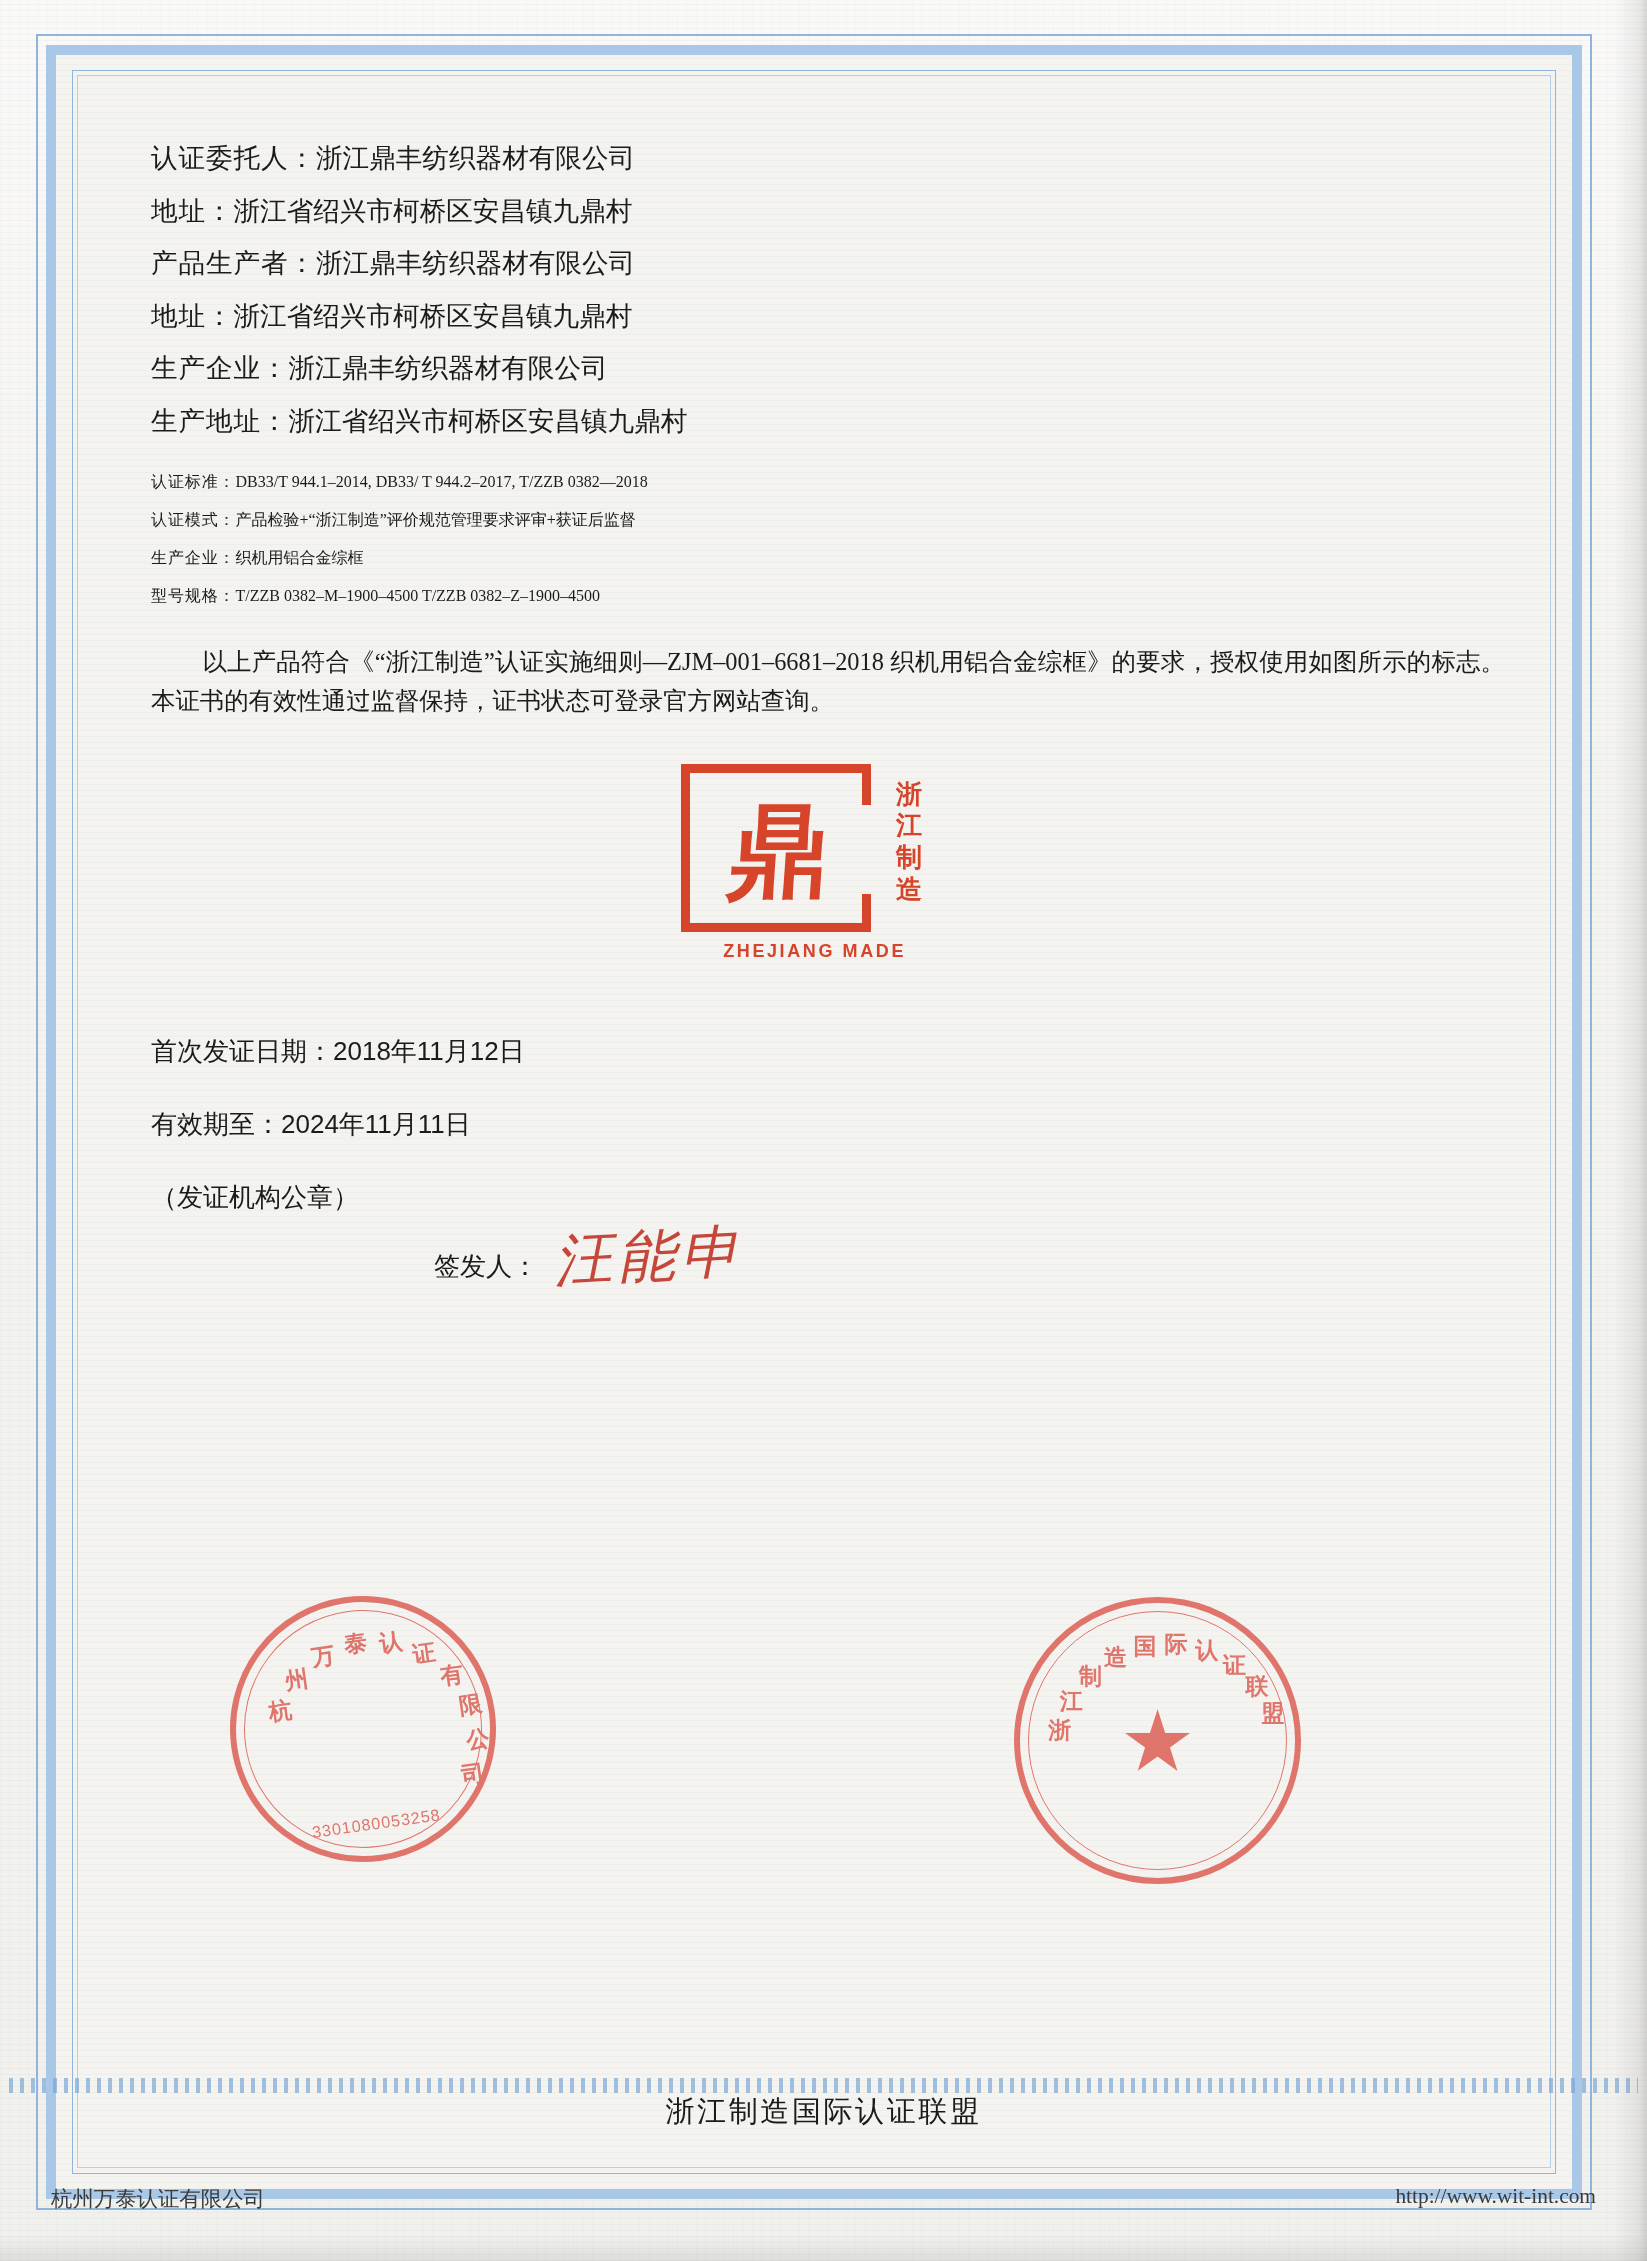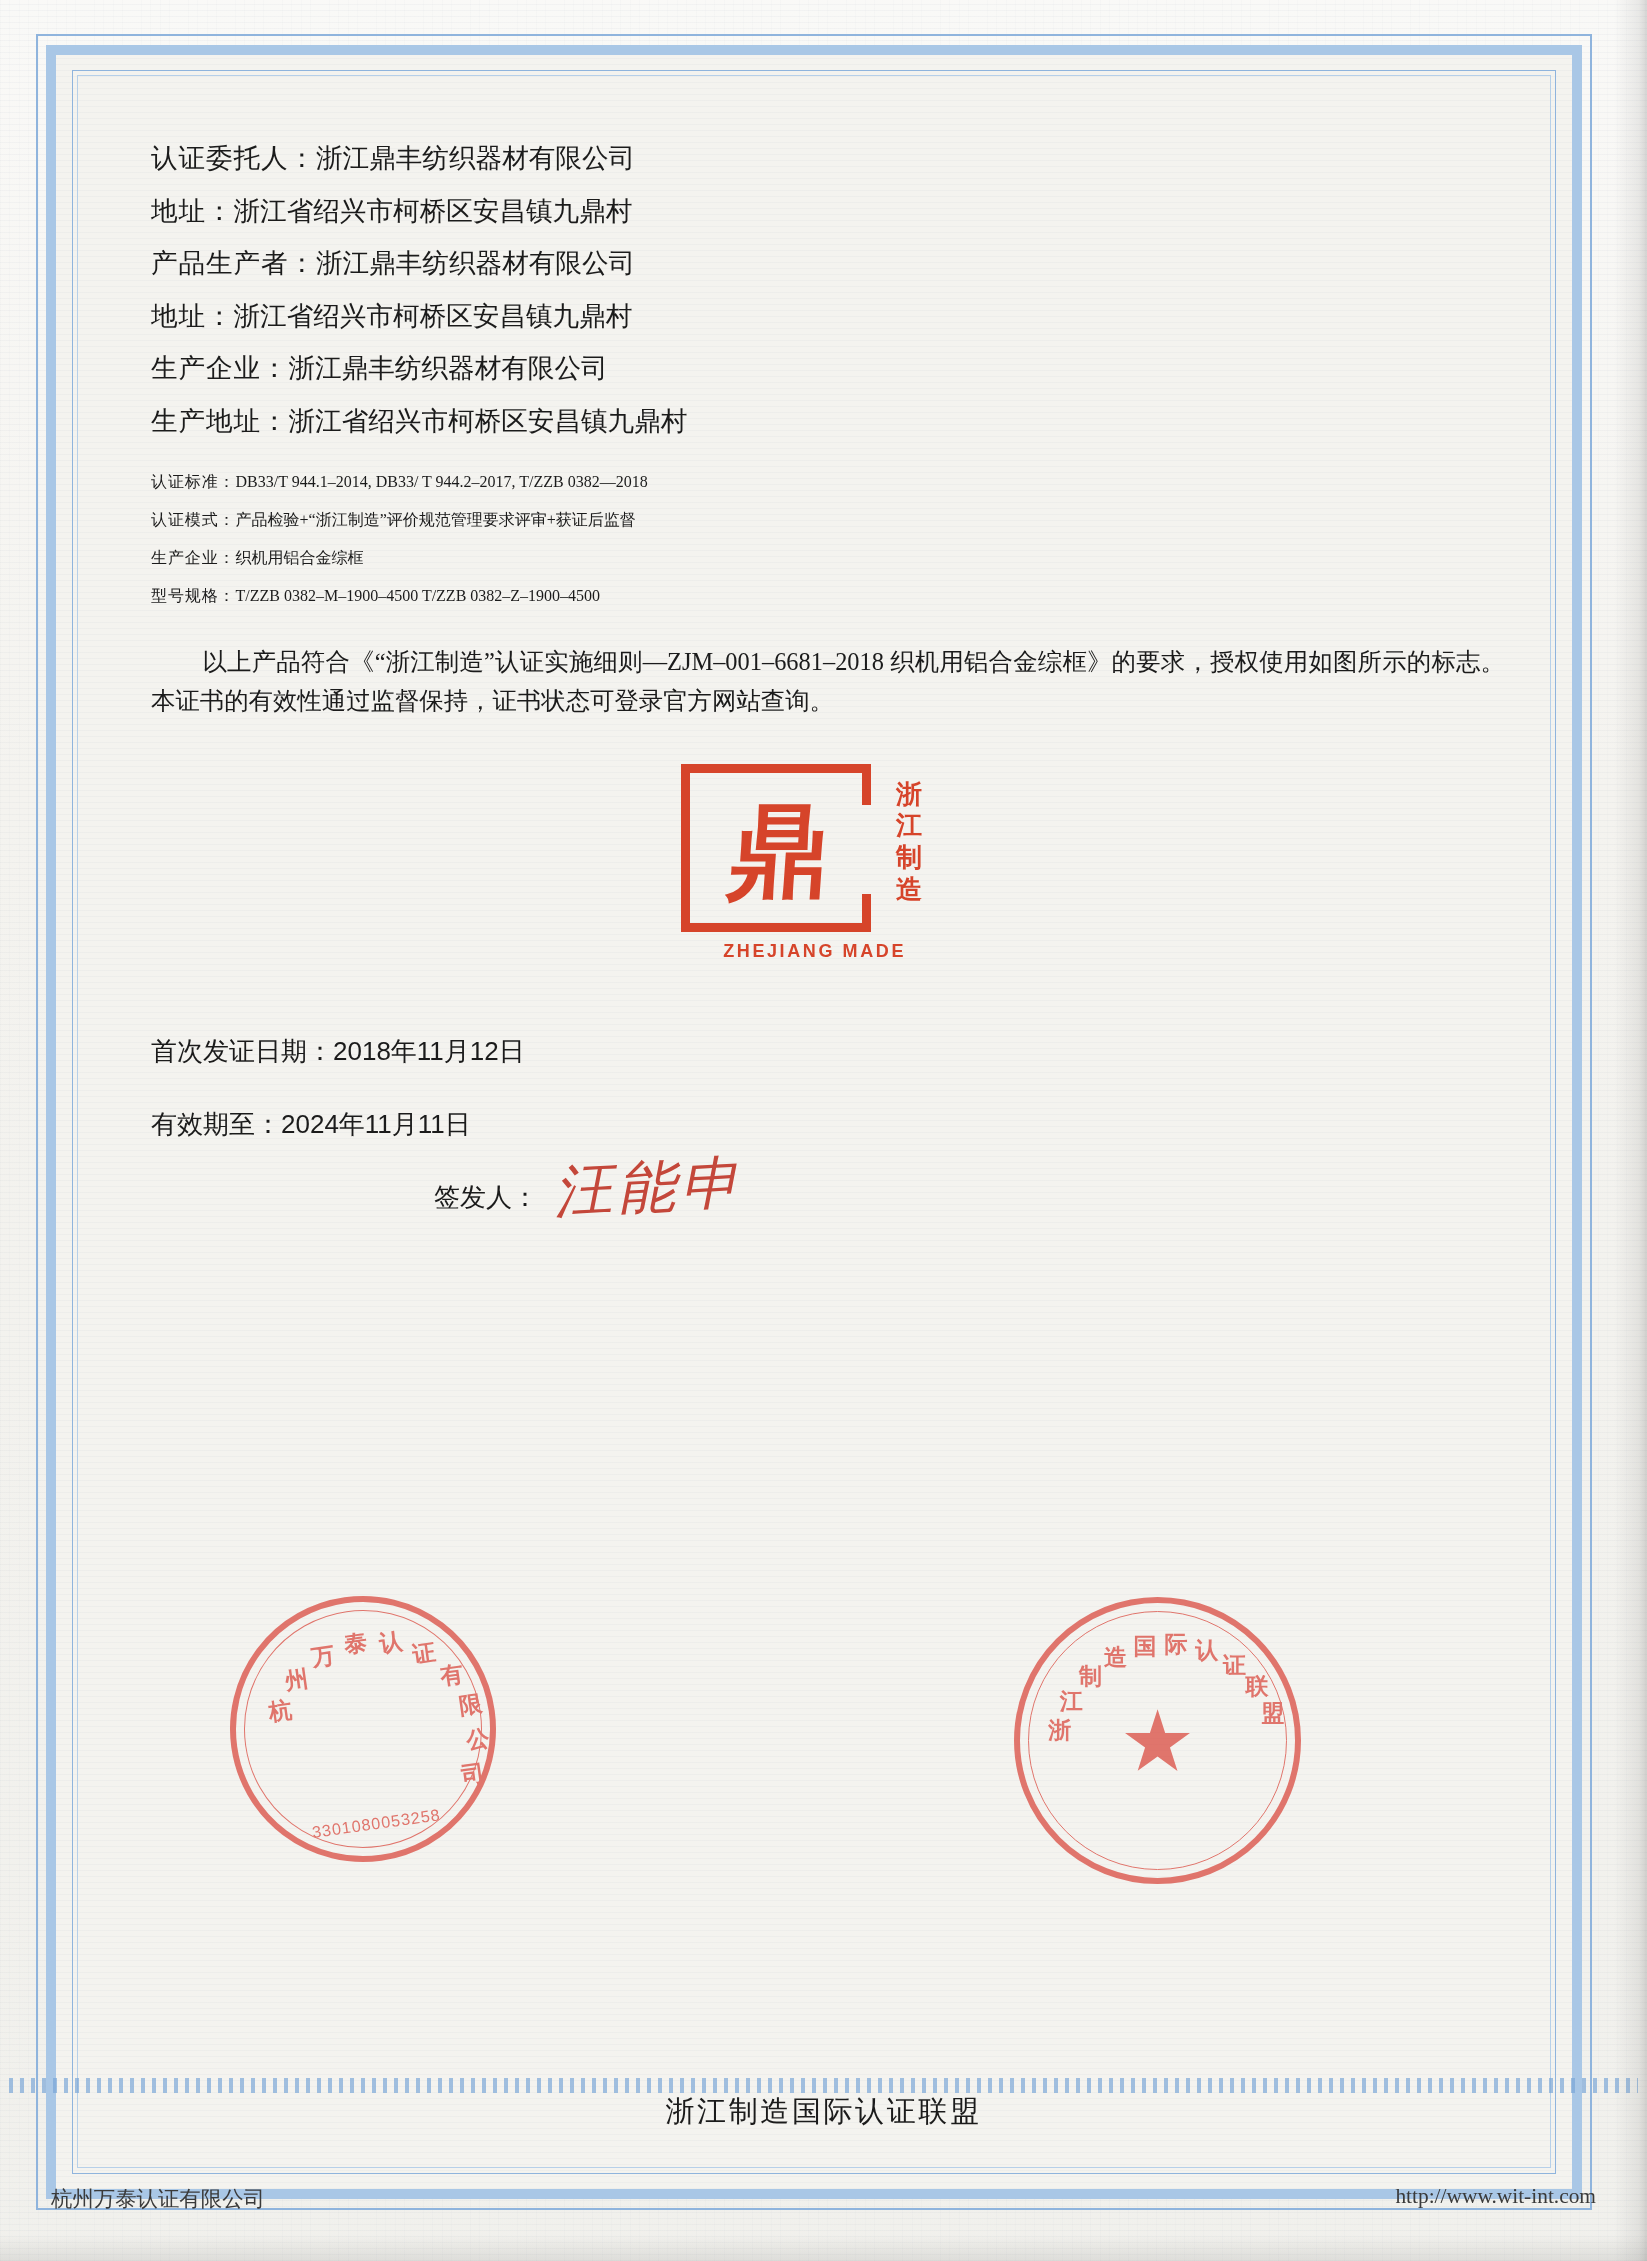--- a/index.html
+++ b/index.html
@@ -424,20 +424,21 @@
       </div>
     </div>
 
     <div class="dates">
       <div class="date-line">
         <span>首次发证日期：</span><span>2018年11月12日</span>
       </div>
       <div class="date-line">
         <span>有效期至：</span><span>2024年11月11日</span>
       </div>
+      <div class="seal-note">（发证机构公章）</div>
       <div class="signer-row">
         <span>签发人：</span>
         <span class="signature">汪能申</span>
       </div>
     </div>
 
   </div>
 
   <div class="stamp stamp-left">
     <div class="ring2"></div>

